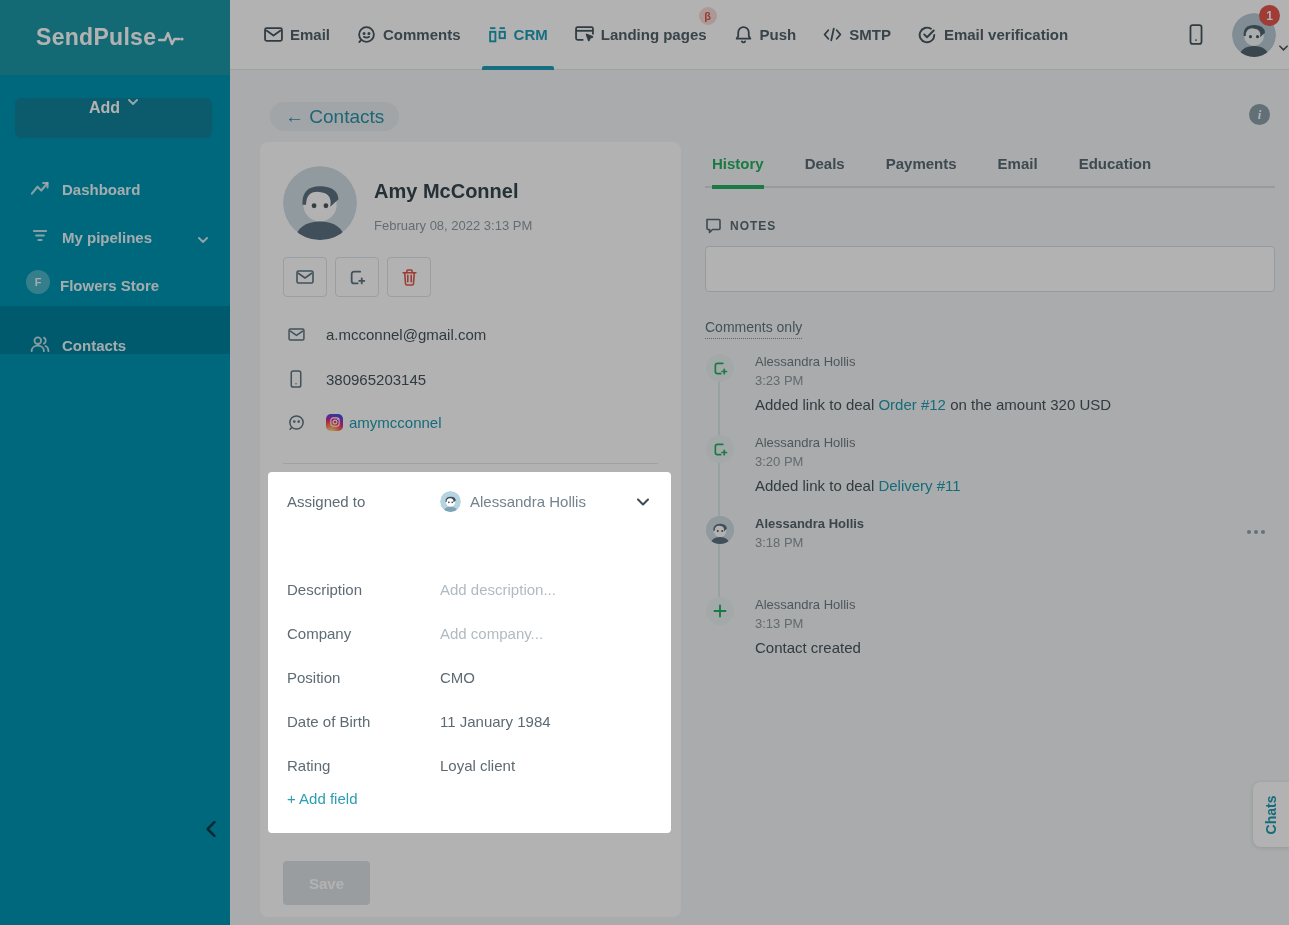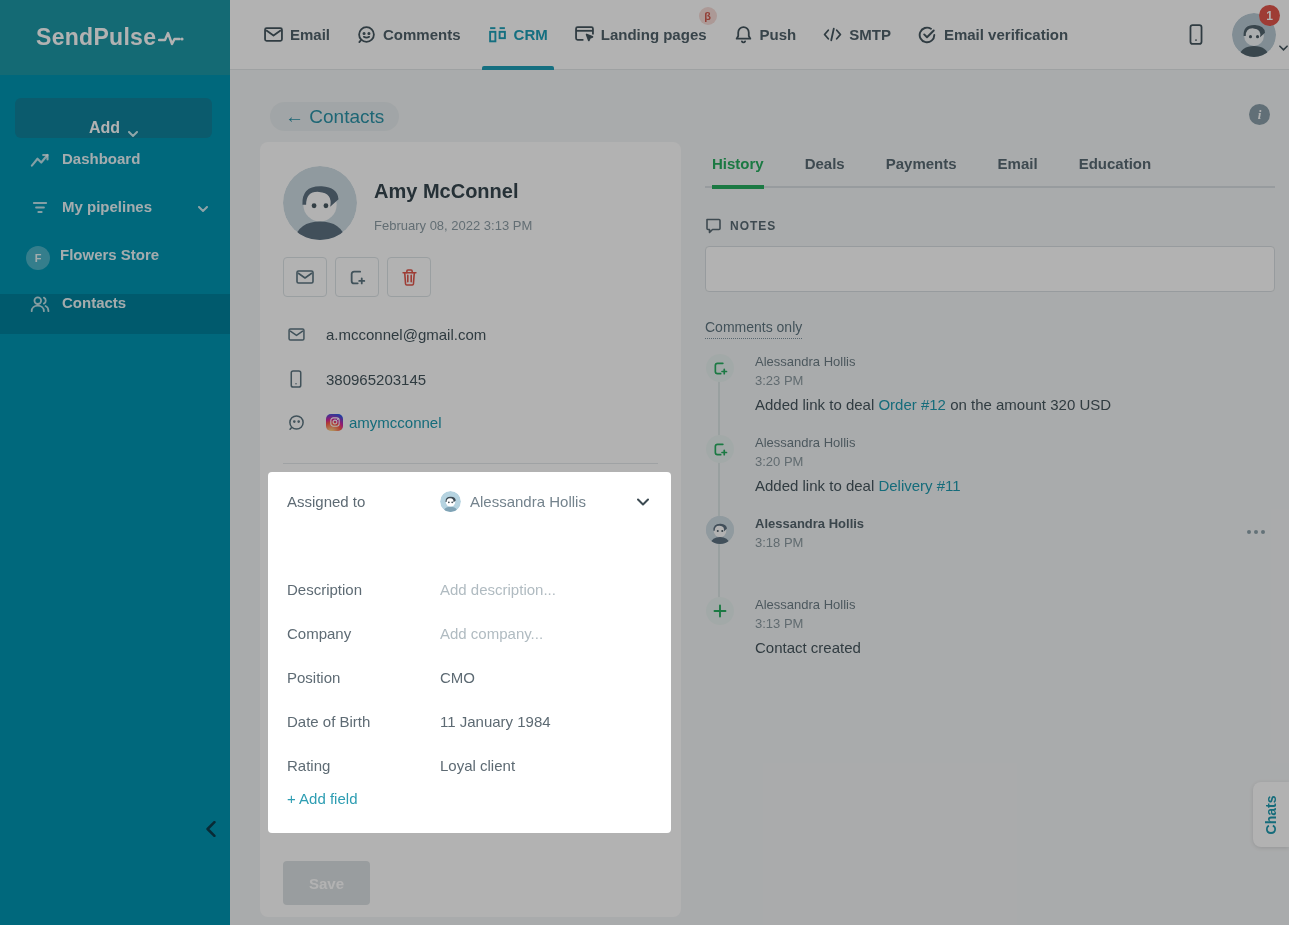--- a/index.html
+++ b/index.html
@@ -4,25 +4,25 @@
 <style>
   html,body{margin:0;padding:0;background:#888;}
   *{box-sizing:border-box;font-family:"Liberation Sans",sans-serif;}
   .app{position:relative;width:1289px;height:925px;overflow:hidden;background:#f3f5f6;}
 
   
   .sidebar{position:absolute;left:0;top:0;width:230px;height:925px;background:#0095b2;z-index:10;}
   .logo-strip{position:absolute;left:0;top:0;width:230px;height:75px;background:#1e98a7;display:flex;align-items:center;padding-left:36px;}
   .logo{color:#fff;font-size:23px;font-weight:bold;letter-spacing:.3px;display:flex;align-items:center;}
   .logo svg{margin-left:2px;}
-  .add-btn{position:absolute;left:15px;top:98px;width:197px;height:40px;background:#10839d;border:none;border-radius:6px;color:#fff;font-size:16px;font-weight:bold;display:flex;align-items:flex-end;justify-content:center;gap:8px;cursor:pointer;}
+  .add-btn{position:absolute;left:15px;top:98px;width:197px;height:40px;background:#10839d;border:none;border-radius:6px;color:#fff;font-size:16px;font-weight:bold;display:flex;align-items:flex-start;justify-content:center;gap:8px;cursor:pointer;}
   .snav{position:absolute;left:0;top:150px;width:230px;}
-  .srow{height:48px;display:flex;align-items:flex-start;padding-left:30px;color:rgba(255,255,255,.92);font-size:15px;font-weight:bold;cursor:pointer;position:relative;}
+  .srow{height:48px;display:flex;align-items:flex-end;padding-left:30px;color:rgba(255,255,255,.92);font-size:15px;font-weight:bold;cursor:pointer;position:relative;}
   .srow .sic{width:20px;height:20px;margin-right:12px;color:rgba(255,255,255,.75);display:flex;align-items:center;justify-content:center;}
-  .srow.active{background:#00829c;height:40px;}
+  .srow.active{background:#00829c;height:48px;margin-top:12px;}
   .srow .caret{position:absolute;right:22px;}
   .pipe-avatar{width:24px;height:24px;border-radius:50%;background:rgba(255,255,255,.3);color:#eaf6f8;font-size:11px;font-weight:bold;display:flex;align-items:center;justify-content:center;margin-right:10px;margin-left:-4px;}
   .collapse{position:absolute;left:198px;top:816px;width:26px;height:26px;color:#0d3d4c;display:flex;align-items:center;justify-content:center;cursor:pointer;}
 
   
   .topbar{position:absolute;left:230px;top:0;right:0;height:70px;background:#fff;border-bottom:1px solid #e3e7e9;display:flex;align-items:center;padding-left:34px;z-index:10;}
   .tnav{display:flex;align-items:center;gap:27px;height:70px;}
   .tab-item{position:relative;height:70px;display:flex;align-items:center;gap:7px;color:#51626b;font-size:15px;font-weight:bold;cursor:pointer;}
   .tab-item .tic{width:19px;height:19px;display:flex;align-items:center;justify-content:center;color:#45565f;}
   .tab-item.active{color:#1fa0b8;}

